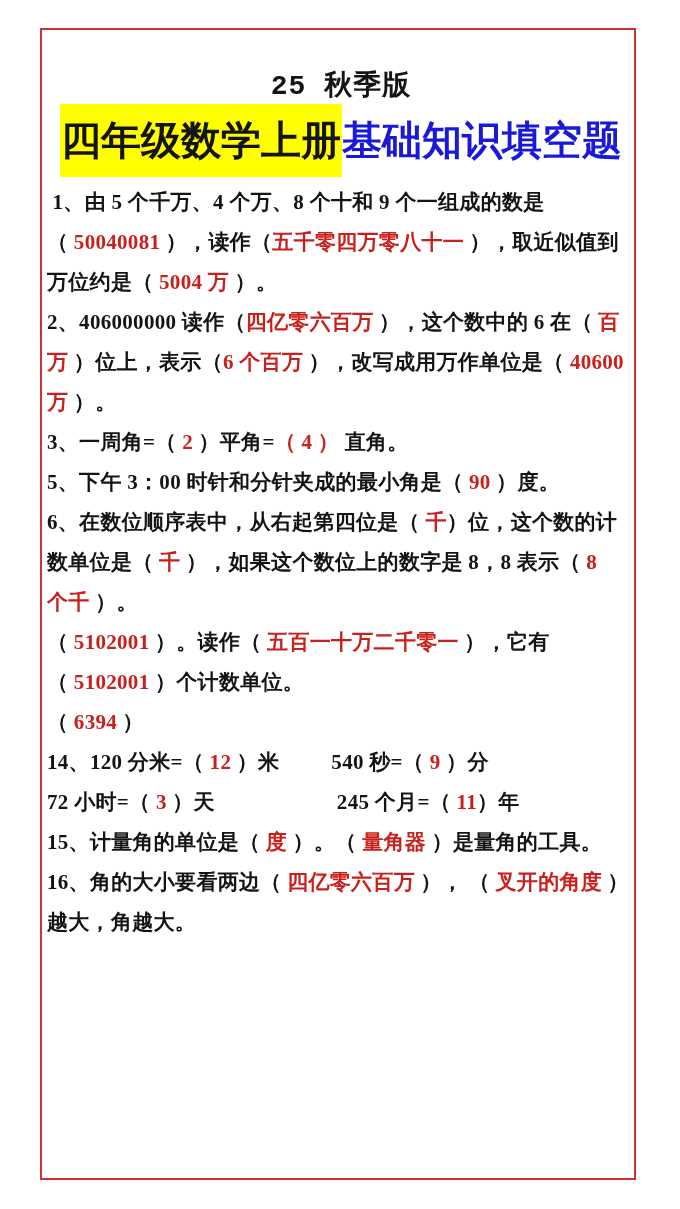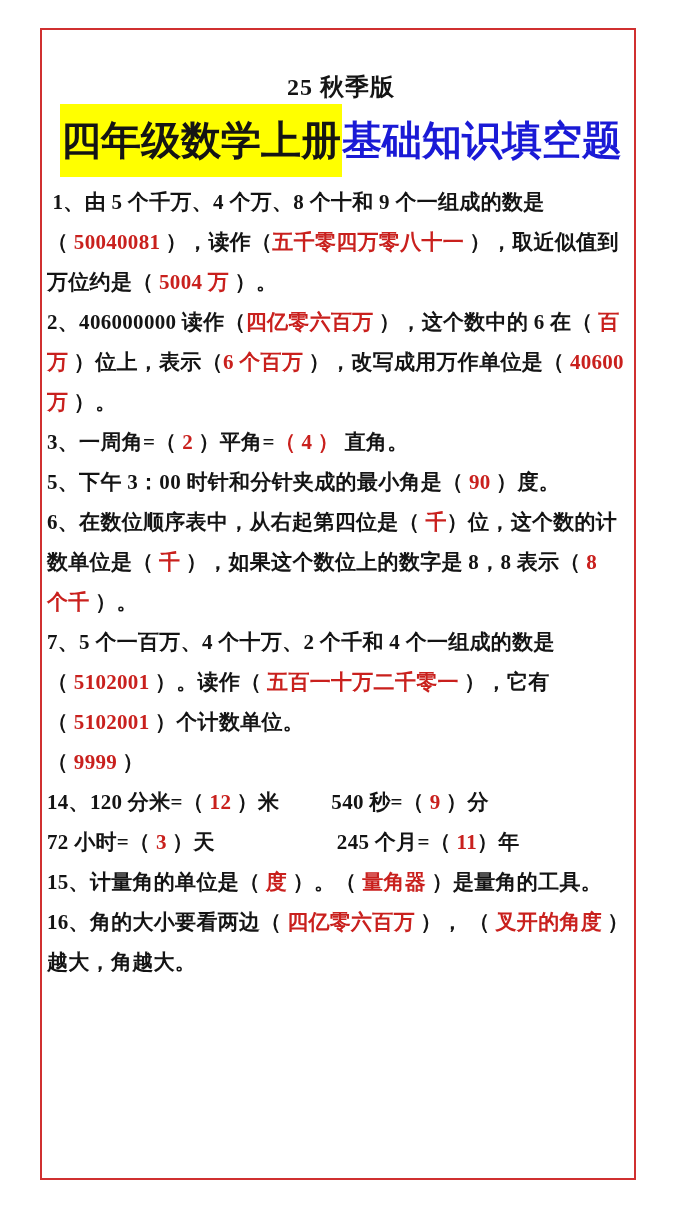--- a/index.html
+++ b/index.html
@@ -6,23 +6,23 @@
   body{
     width:680px;height:1209px;background:#ffffff;position:relative;
     font-family:"Liberation Sans", sans-serif;overflow:hidden;
   }
   .frame{
     position:absolute;left:40px;top:28px;width:596px;height:1152px;
     border:2px solid var(--border-red);box-sizing:border-box;
   }
   .content{position:absolute;left:47px;top:28px;width:588px;}
   .title{
-    margin-top:36px;text-align:center;font-size:24px;font-weight:bold;
+    margin-top:36px;text-align:center;font-size:28px;font-weight:bold;
     color:var(--ink-black);line-height:46px;
-    font-family:Liberation Serif, serif;letter-spacing:1px;
+    font-family:Liberation Mono, monospace;letter-spacing:1px;
   }
   .subtitle{
     margin-top:4px;text-align:center;font-size:40px;font-weight:bold;
     line-height:54px;white-space:nowrap;
     font-family:"Liberation Serif", serif;
   }
   .hl{background:var(--highlight-yellow);color:var(--ink-black);padding:14px 1px;}
   .blue{color:var(--title-blue);}
   .lines{margin-top:14px;font-family:Liberation Serif, serif;}
   .qline{
@@ -45,23 +45,22 @@
       <div class="qline"><span class="blk">（ </span><span class="red">50040081</span><span class="blk"> ），读作（</span><span class="red">五千零四万零八十一</span><span class="blk"> ），取近似值到</span></div>
       <div class="qline"><span class="blk">万位约是（ </span><span class="red">5004 万</span><span class="blk"> ）。</span></div>
       <div class="qline"><span class="blk">2、406000000 读作（</span><span class="red">四亿零六百万</span><span class="blk"> ），这个数中的 6 在（ </span><span class="red">百</span></div>
       <div class="qline"><span class="red">万</span><span class="blk"> ）位上，表示（</span><span class="red">6 个百万</span><span class="blk"> ），改写成用万作单位是（ </span><span class="red">40600</span></div>
       <div class="qline"><span class="red">万</span><span class="blk"> ）。</span></div>
       <div class="qline"><span class="blk">3、一周角=（ </span><span class="red">2</span><span class="blk"> ）平角=</span><span class="red">（ 4 ）</span><span class="blk"> 直角。</span></div>
       <div class="qline"><span class="blk">5、下午 3：00 时针和分针夹成的最小角是（ </span><span class="red">90</span><span class="blk"> ）度。</span></div>
       <div class="qline"><span class="blk">6、在数位顺序表中，从右起第四位是（ </span><span class="red">千</span><span class="blk">）位，这个数的计</span></div>
       <div class="qline"><span class="blk">数单位是（ </span><span class="red">千</span><span class="blk"> ），如果这个数位上的数字是 8，8 表示（ </span><span class="red">8</span></div>
       <div class="qline"><span class="red">个千</span><span class="blk"> ）。</span></div>
-      <div class="qline"><span class="blk">7、5 个一百万、4 个十万、2 个千和 4 个一组成的数是</span></div>
       <div class="qline"><span class="blk">（ </span><span class="red">5102001</span><span class="blk"> ）。读作（ </span><span class="red">五百一十万二千零一</span><span class="blk"> ），它有</span></div>
       <div class="qline"><span class="blk">（ </span><span class="red">5102001</span><span class="blk"> ）个计数单位。</span></div>
-      <div class="qline"><span class="blk">（ </span><span class="red">9999</span><span class="blk"> ）</span></div>
+      <div class="qline"><span class="blk">（ </span><span class="red">6394</span><span class="blk"> ）</span></div>
       <div class="qline"><span class="blk">14、120 分米=（ </span><span class="red">12</span><span class="blk"> ）米</span><span class="gap" style="width: 52px;"></span><span class="blk">540 秒=（ </span><span class="red">9</span><span class="blk"> ）分</span></div>
       <div class="qline"><span class="blk">72 小时=（ </span><span class="red">3</span><span class="blk"> ）天</span><span class="gap" style="width: 122px;"></span><span class="blk">245 个月=（ </span><span class="red">11</span><span class="blk">）年</span></div>
       <div class="qline"><span class="blk">15、计量角的单位是（ </span><span class="red">度</span><span class="blk"> ）。（ </span><span class="red">量角器</span><span class="blk"> ）是量角的工具。</span></div>
       <div class="qline"><span class="blk">16、角的大小要看两边（ </span><span class="red">四亿零六百万</span><span class="blk"> ）， （ </span><span class="red">叉开的角度</span><span class="blk"> ）</span></div>
       <div class="qline"><span class="blk">越大，角越大。</span></div>
     </div>
 </div>
 
 </body></html>

